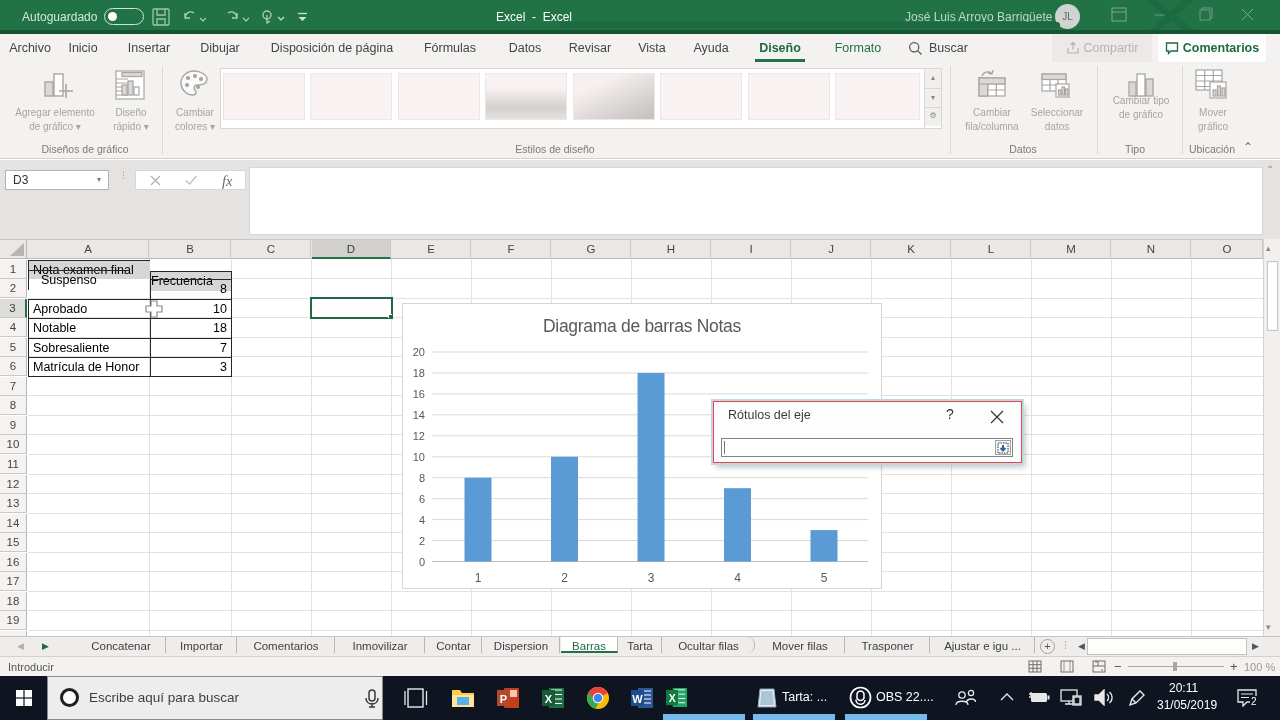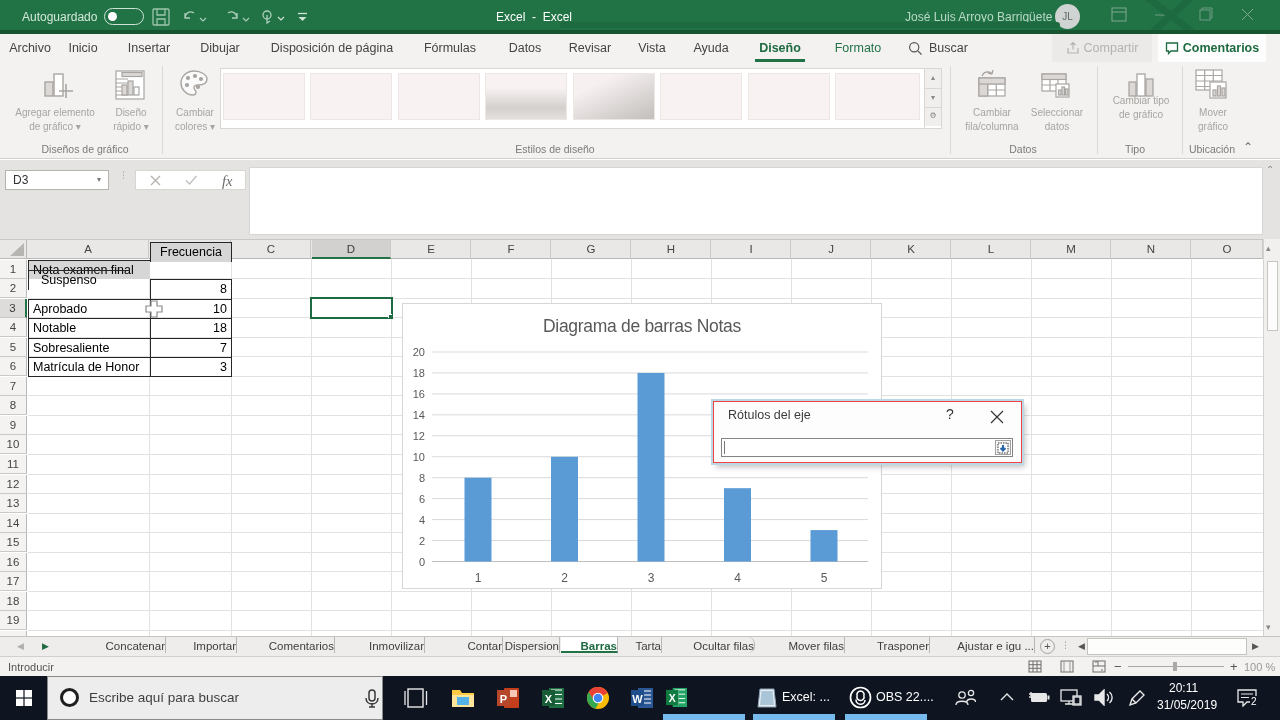--- a/index.html
+++ b/index.html
@@ -31,21 +31,21 @@
 .rn{position:absolute;left:0;width:27px;height:19px;line-height:19px;text-align:center;font-size:11.5px;color:#454442;border-bottom:1px solid #cbc9c7;border-right:1px solid #bab8b6;background:#f4f3f2;}
 .gv{position:absolute;top:20px;width:1px;height:377px;background:#e3e2e0;}
 .gh{position:absolute;left:28px;width:1235px;height:1px;background:#e3e2e0;}
 .cell{position:absolute;font-size:12.5px;color:#000;line-height:19px;white-space:nowrap;}
 
 #chart{left:402px;top:64px;width:480px;height:286px;background:#fff;border:1px solid #d7d7d7;}
 
 #dialog{left:713px;top:162px;width:309px;height:62px;background:#fdfdfd;border:1px solid #ef4444;box-shadow:0 0 0 2px #bcd8e6, 3px 4px 6px rgba(0,0,0,.25);}
 
 #tabstrip{left:0;top:636px;width:1280px;height:20px;background:#eeedec;border-top:1px solid #c6c4c2;}
-.stab{position:absolute;top:0;height:16px;line-height:19px;font-size:11.5px;color:#3f3e3d;text-align:right;border-right:1px solid #b9b7b5;}
+.stab{position:absolute;top:0;height:16px;line-height:19px;font-size:11.5px;color:#3f3e3d;text-align:center;border-right:1px solid #b9b7b5;}
 #statusbar{left:0;top:656px;width:1280px;height:20px;background:#f3f2f0;border-top:1px solid #d2cfcc;}
 #taskbar{left:0;top:676px;width:1280px;height:44px;background:#0e1420;}
 </style></head>
 <body>
 
 <div class="abs" id="titlebar">
   <span class="abs tbtxt" style="left:22px;top:2px;">Autoguardado</span>
 
   <div class="abs" style="left:104px;top:8px;width:40px;height:17px;border:1px solid #cfe3d6;border-radius:9px;">
     <div class="abs" style="left:3px;top:3px;width:9px;height:9px;border-radius:50%;background:#fff;"></div>
@@ -292,21 +292,21 @@
       <div class="gh" style="top:293.2px;"></div>
       <div class="gh" style="top:312.75px;"></div>
       <div class="gh" style="top:332.3px;"></div>
       <div class="gh" style="top:351.85px;"></div>
       <div class="gh" style="top:371.40000000000003px;"></div>
       <div class="gh" style="top:390.95px;"></div>
     </div>
 
   <div id="data">
       <div class="cell" style="left:28px;top:20.5px;width:122px;height:19.55px;padding-left:4px;border:1px solid #262626;border-right:none;border-bottom:none;background:#d6d6d6;">Nota examen final</div>
-      <div class="cell" style="left:150px;top:3px;width:82px;height:19.55px;text-align:center;border:1px solid #262626;border-bottom:none;background:#d6d6d6;">Frecuencia</div>
+      <div class="cell" style="left:150px;top:32px;width:82px;height:19.55px;text-align:left;border:1px solid #262626;border-bottom:none;background:#d6d6d6;">Frecuencia</div>
       <div class="cell" style="left:28px;top:31px;width:102px;height:19.55px;padding-left:12px;border:1px solid #262626;border-right:none;border-bottom:none;">Suspenso</div>
       <div class="cell" style="left:150px;top:40.05px;width:82px;height:19.55px;text-align:right;padding-right:4px;border:1px solid #262626;border-bottom:none;">8</div>
       <div class="cell" style="left:28px;top:59.6px;width:122px;height:19.55px;padding-left:4px;border:1px solid #262626;border-right:none;border-bottom:none;">Aprobado</div>
       <div class="cell" style="left:150px;top:59.6px;width:82px;height:19.55px;text-align:right;padding-right:4px;border:1px solid #262626;border-bottom:none;">10</div>
       <div class="cell" style="left:28px;top:79.15px;width:122px;height:19.55px;padding-left:4px;border:1px solid #262626;border-right:none;border-bottom:none;">Notable</div>
       <div class="cell" style="left:150px;top:79.15px;width:82px;height:19.55px;text-align:right;padding-right:4px;border:1px solid #262626;border-bottom:none;">18</div>
       <div class="cell" style="left:28px;top:98.7px;width:122px;height:19.55px;padding-left:4px;border:1px solid #262626;border-right:none;border-bottom:none;">Sobresaliente</div>
       <div class="cell" style="left:150px;top:98.7px;width:82px;height:19.55px;text-align:right;padding-right:4px;border:1px solid #262626;border-bottom:none;">7</div>
       <div class="cell" style="left:28px;top:118.25px;width:122px;height:19.55px;padding-left:4px;border:1px solid #262626;border-right:none;">Matrícula de Honor</div>
       <div class="cell" style="left:150px;top:118.25px;width:82px;height:19.55px;text-align:right;padding-right:4px;border:1px solid #262626;">3</div>
@@ -380,23 +380,23 @@
   <div class="abs" style="left:2px;bottom:4px;color:#8a8886;font-size:9px;">▾</div>
 </div>
 
 <div class="abs" id="tabstrip">
   <div class="abs" style="left:17px;top:4px;font-size:9px;color:#b0aeab;">◀</div>
   <div class="abs" style="left:42px;top:4px;font-size:9px;color:#1e6b41;">▶</div>
   <div class="stab" style="left:77px;width:89px;">Concatenar</div>
   <div class="stab" style="left:167px;width:70px;">Importar</div>
   <div class="stab" style="left:238px;width:97px;">Comentarios</div>
   <div class="stab" style="left:336px;width:89px;">Inmovilizar</div>
-  <div class="stab" style="left:447px;width:56px;">Contar</div>
+  <div class="stab" style="left:426px;width:56px;">Contar</div>
   <div class="stab" style="left:483px;width:77px;">Dispersion</div>
-  <div class="stab" style="left:561px;width:57px;background:#fff;color:#1e6b41;font-weight:bold;border-bottom:2px solid #217346;">Barras</div>
+  <div class="stab" style="left:561px;width:57px;background:#fff;color:#1e6b41;font-weight:normal;border-bottom:2px solid #217346;">Barras</div>
   <div class="stab" style="left:619px;width:43px;">Tarta</div>
   <div class="stab" style="left:663px;width:92px;border-radius:7px;">Ocultar filas</div>
   <div class="stab" style="left:756px;width:89px;">Mover filas</div>
   <div class="stab" style="left:846px;width:84px;">Trasponer</div>
   <div class="stab" style="left:931px;width:104px;">Ajustar e igu&nbsp;...</div>
   <div class="abs" style="left:1040px;top:2px;width:15px;height:15px;border:1px solid #a5a3a0;border-radius:50%;text-align:center;line-height:13px;font-size:11px;color:#555;">+</div>
   <div class="abs" style="left:1061px;top:3px;font-size:9px;color:#8a8886;">⋮</div>
   <div class="abs" style="left:1078px;top:4px;font-size:9px;color:#555;">◀</div>
   <div class="abs" style="left:1087px;top:1px;width:160px;height:17px;background:#fdfdfc;border:1px solid #c4c2bf;"></div>
   <div class="abs" style="left:1252px;top:4px;font-size:9px;color:#555;">▶</div>
@@ -474,21 +474,21 @@
       <rect x="7" y="1" width="15" height="20" fill="#21a366"></rect>
       <path d="M9 3 h11 M9 7.5 h11 M9 12 h11 M9 16.5 h11 M12.5 3 v16" stroke="#fff" stroke-width="1"></path>
       <rect x="0" y="3" width="13" height="16" fill="#107c41"></rect>
       <text x="6.5" y="15.5" font-size="11" font-weight="bold" fill="#fff" text-anchor="middle" font-family="Liberation Sans">X</text>
     </svg>
     <span class="abs" style="left:692px;top:14px;font-size:12.5px;color:#fff;margin-top:22px;">Excel - E...</span>
     <svg class="abs" style="left:756px;top:11px;" width="22" height="22" viewBox="0 0 22 22">
       <path d="M4 2 L18 2 L20 20 L2 20 Z" fill="#e8eef4" stroke="#8aa0b4" stroke-width="1"></path>
       <path d="M5.5 4 L16.5 4 L18 18 L4 18 Z" fill="#aac4d8"></path>
     </svg>
-    <span class="abs" style="left:782px;top:14px;font-size:12.5px;color:#fff;">Excel: ...</span>
+    <span class="abs" style="left:782px;top:14px;font-size:12.5px;color:#fff;">Tarta: ...</span>
     <svg class="abs" style="left:849px;top:10px;" width="23" height="23" viewBox="0 0 23 23" fill="none" stroke="#fff">
       <circle cx="11.5" cy="11.5" r="10" stroke-width="1.7"></circle>
       <path d="M11.5 5 a3.6 3.6 0 0 1 3.4 4.7 a3.6 3.6 0 1 1 -6.8 0 A3.6 3.6 0 0 1 11.5 5 Z" stroke-width="1.5"></path>
       <path d="M7 13.5 a4.5 4.5 0 0 0 9 .5" stroke-width="1.5"></path>
     </svg>
     <span class="abs" style="left:876px;top:14px;font-size:12.5px;color:#fff;">OBS 22....</span>
     <div class="abs" style="left:663px;top:38px;width:82px;height:6px;background:#76b9ed;"></div>
     <div class="abs" style="left:753px;top:38px;width:82px;height:6px;background:#76b9ed;"></div>
     <div class="abs" style="left:845px;top:38px;width:82px;height:6px;background:#76b9ed;"></div>
     <svg class="abs" style="left:952px;top:13px;" width="26" height="18" viewBox="0 0 26 18" fill="none" stroke="#e8e8e8" stroke-width="1.3">

